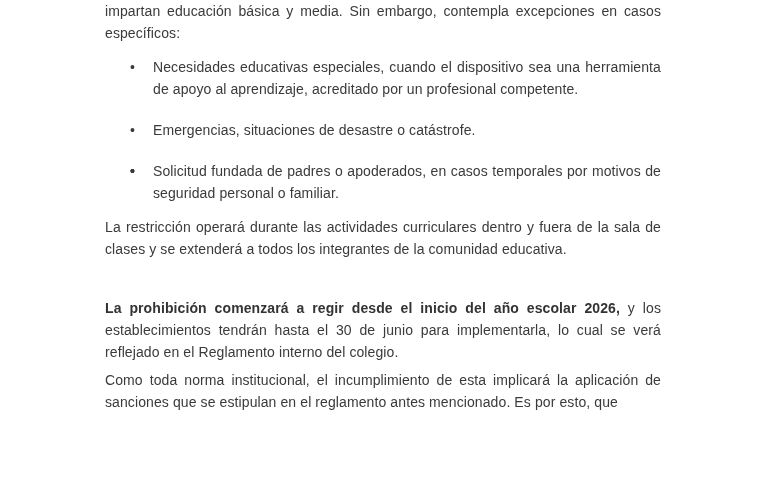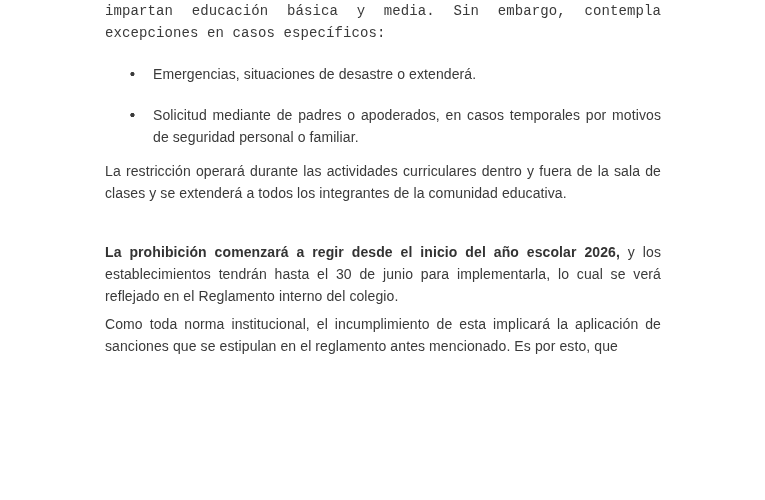--- a/index.html
+++ b/index.html
@@ -22,21 +22,21 @@
     top: 0;
     width: 556px;
   }
   .para {
     margin: 0;
     font-size: 14px;
     line-height: 22px;
     text-align: justify;
     letter-spacing: 0.1px;
   }
-  .para.intro { margin-bottom: 12px; font-family: Liberation Mono, monospace; }
+  .para.intro { margin-bottom: 12px; }
   .bullets {
     list-style: none;
     margin: 0 0 12px 0;
     padding: 0;
   }
   .bullets li {
     position: relative;
     padding-left: 48px;
     font-size: 14px;
     line-height: 22px;
@@ -62,34 +62,35 @@
 <body>
 
 <div class="page">
   <div class="content">
 
     <p class="para intro">impartan educación básica y media. Sin embargo, contempla excepciones en casos específicos:</p>
 
     <ul class="bullets">
       <li>
         <span class="bullet-glyph">•</span>
+        <span>Necesidades educativas especiales, cuando el dispositivo sea una herramienta de apoyo al aprendizaje, acreditado por un profesional competente.</span>
       </li>
       <li>
         <span class="bullet-glyph">•</span>
-        <span>Emergencias, situaciones de desastre o extenderá.</span>
+        <span>Emergencias, situaciones de desastre o catástrofe.</span>
       </li>
       <li>
         <span class="bullet-glyph">•</span>
       </li>
       <li>
         <span class="bullet-glyph">•</span>
       </li>
       <li>
         <span class="bullet-glyph">•</span>
-        <span>Solicitud mediante de padres o apoderados, en casos temporales por motivos de seguridad personal o familiar.</span>
+        <span>Solicitud fundada de padres o apoderados, en casos temporales por motivos de seguridad personal o familiar.</span>
       </li>
     </ul>
 
     <p class="para restriction">La restricción operará durante las actividades curriculares dentro y fuera de la sala de clases y se extenderá a todos los integrantes de la comunidad educativa.</p>
 
     <p class="para prohibition"><strong>La prohibición comenzará a regir desde el inicio del año escolar 2026,</strong><span> y los establecimientos tendrán hasta el 30 de junio para implementarla, lo cual se verá reflejado en el Reglamento interno del colegio.</span></p>
 
     <p class="para closing">Como toda norma institucional, el incumplimiento de esta implicará la aplicación de sanciones que se estipulan en el reglamento antes mencionado. Es por esto, que</p>
 
   </div>

